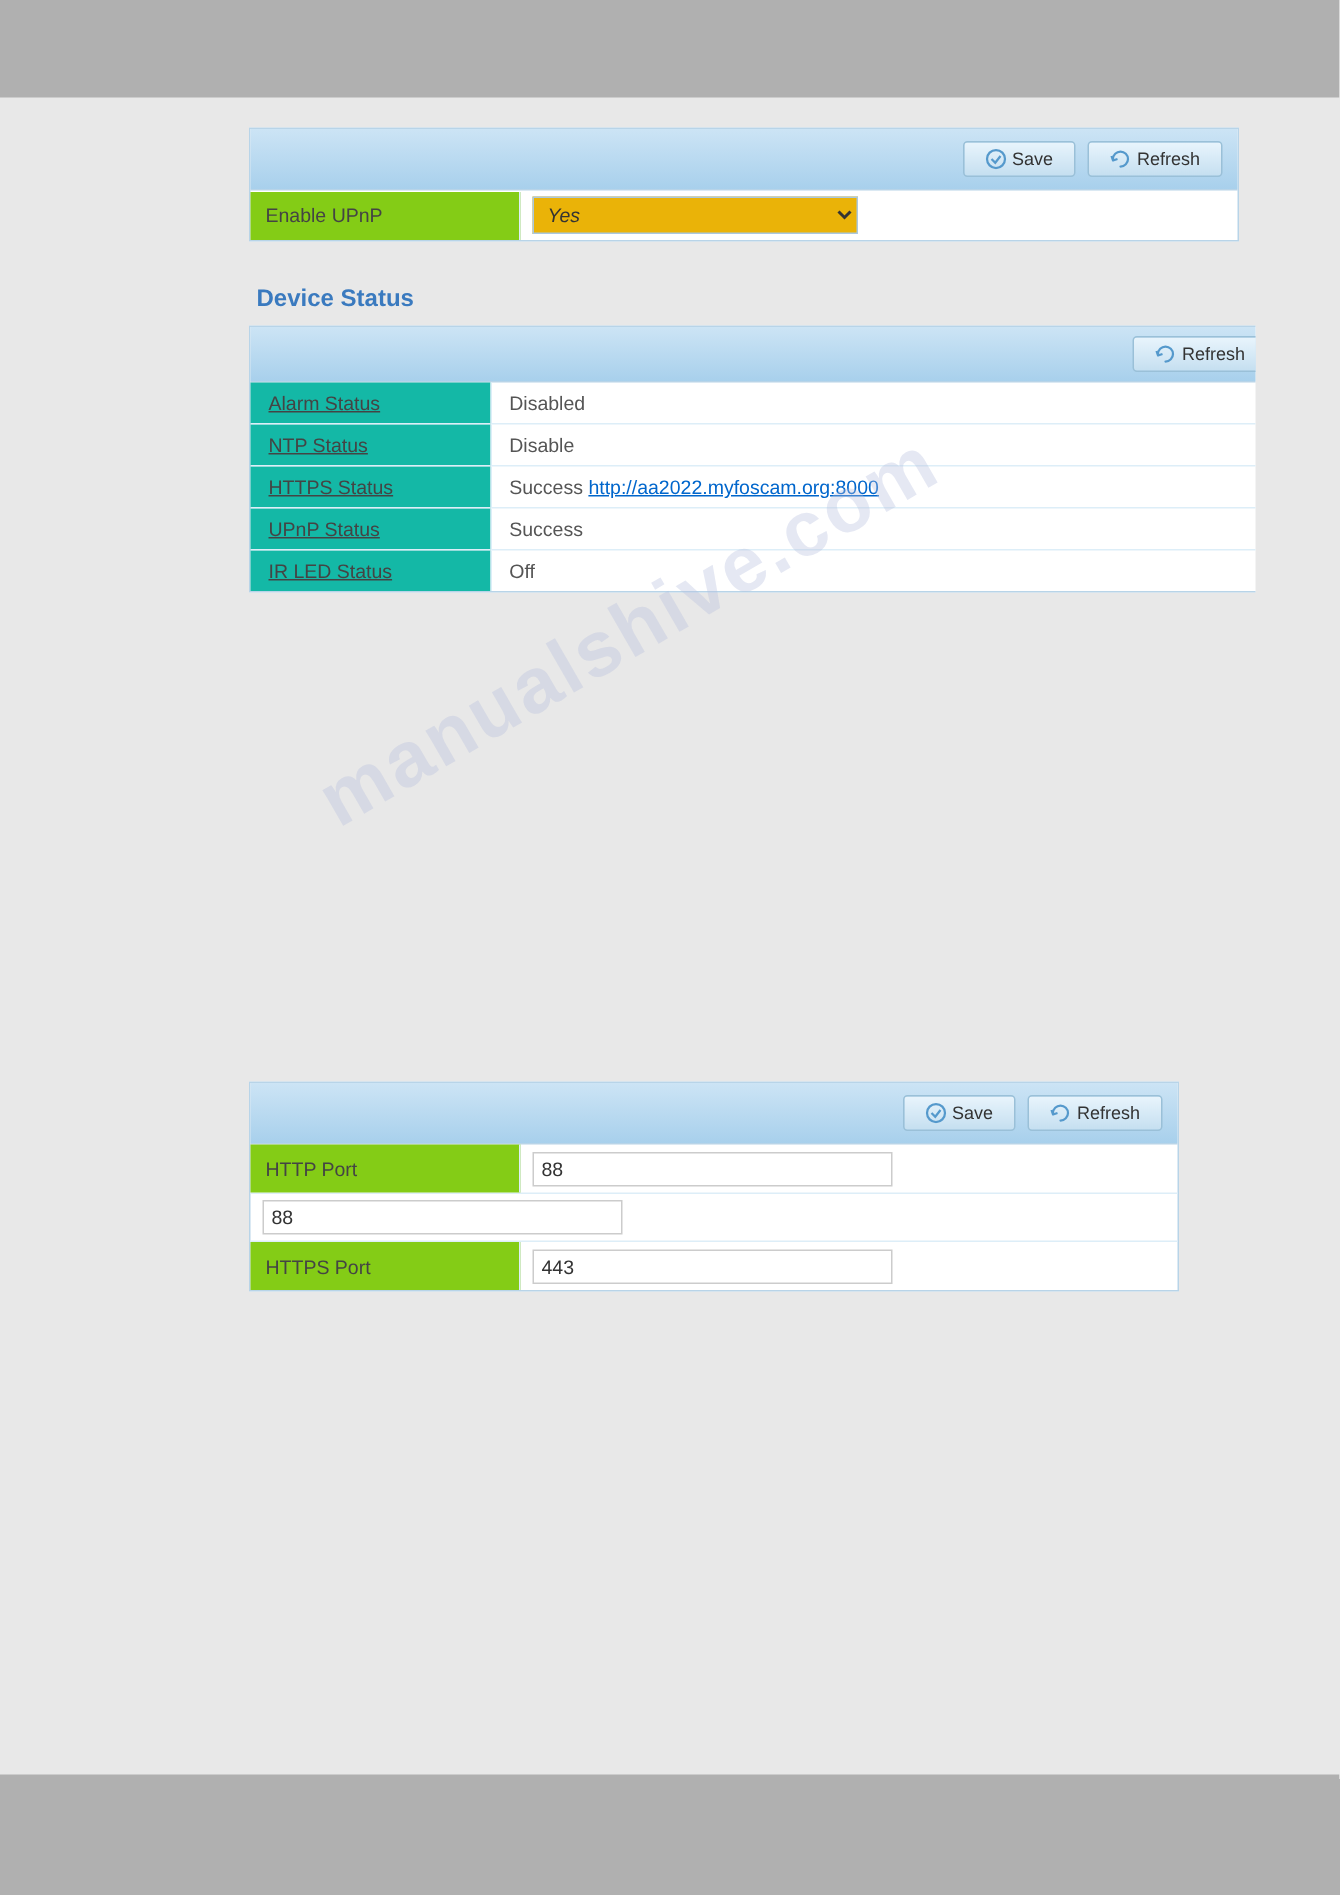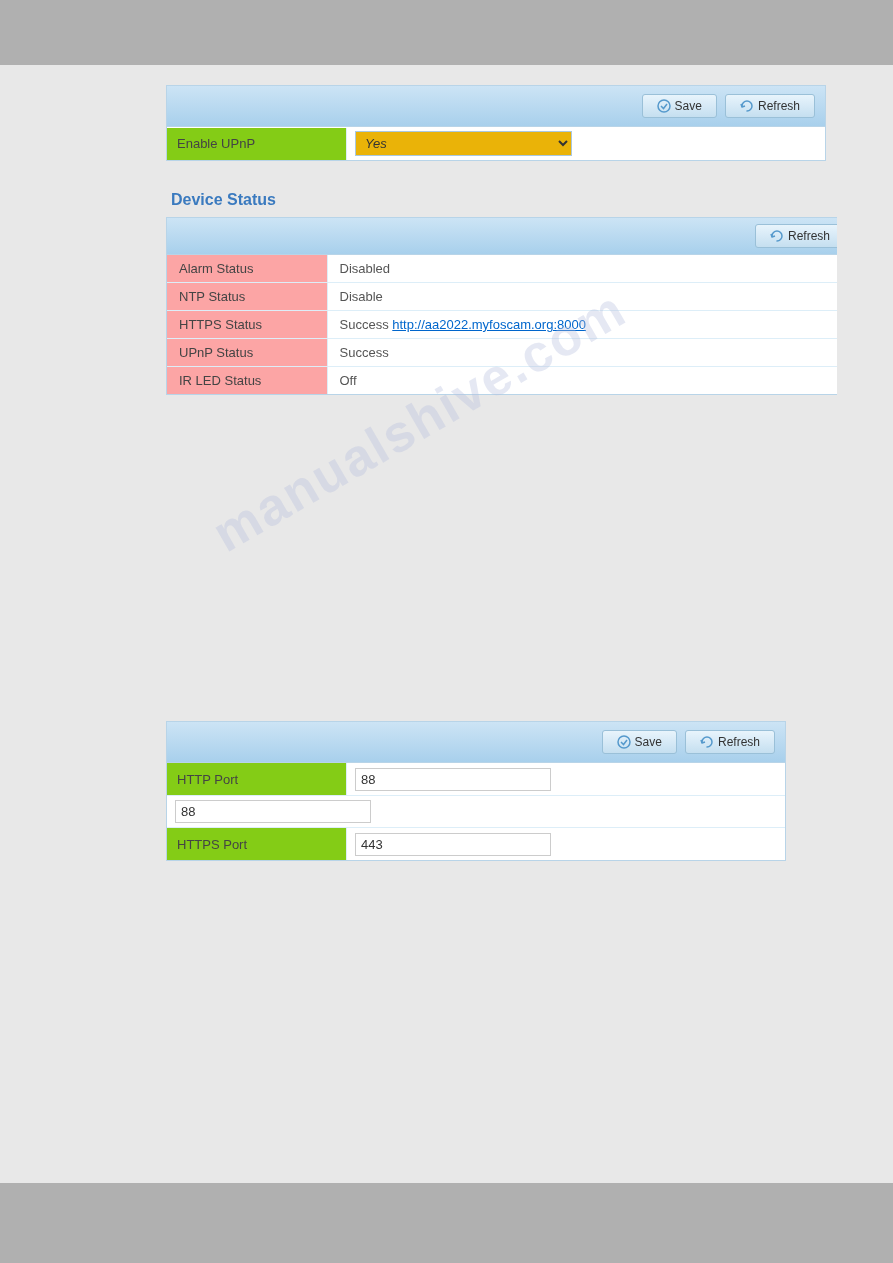--- a/index.html
+++ b/index.html
@@ -108,21 +108,21 @@
       width: 217px;
       padding: 3px 5px;
       border: 1px solid #aac8e0;
       background: #eab308;
       font-size: 13px;
       color: #333;
       font-style: italic;
     }
 
     input.field-input {
-      width: 196px;
+      width: 240px;
       padding: 3px 5px;
       border: 1px solid #ccc;
       font-size: 13px;
       color: #333;
     }
 
     
     .device-status-section {
       width: 690px;
       margin-left: 110px;
@@ -162,23 +162,24 @@
       border-bottom: none;
     }
 
     .status-table td {
       padding: 6px 12px;
       font-size: 13px;
     }
 
     .status-table td:first-child {
       width: 160px;
-      background: #fca5a5;
+      background: #14b8a6;
       border-right: 1px solid #ddeef8;
       color: #444;
+      text-decoration: underline;
     }
 
     .status-table td:last-child {
       color: #555;
     }
 
     .link-blue {
       color: #0066cc;
       text-decoration: underline;
       cursor: pointer;

